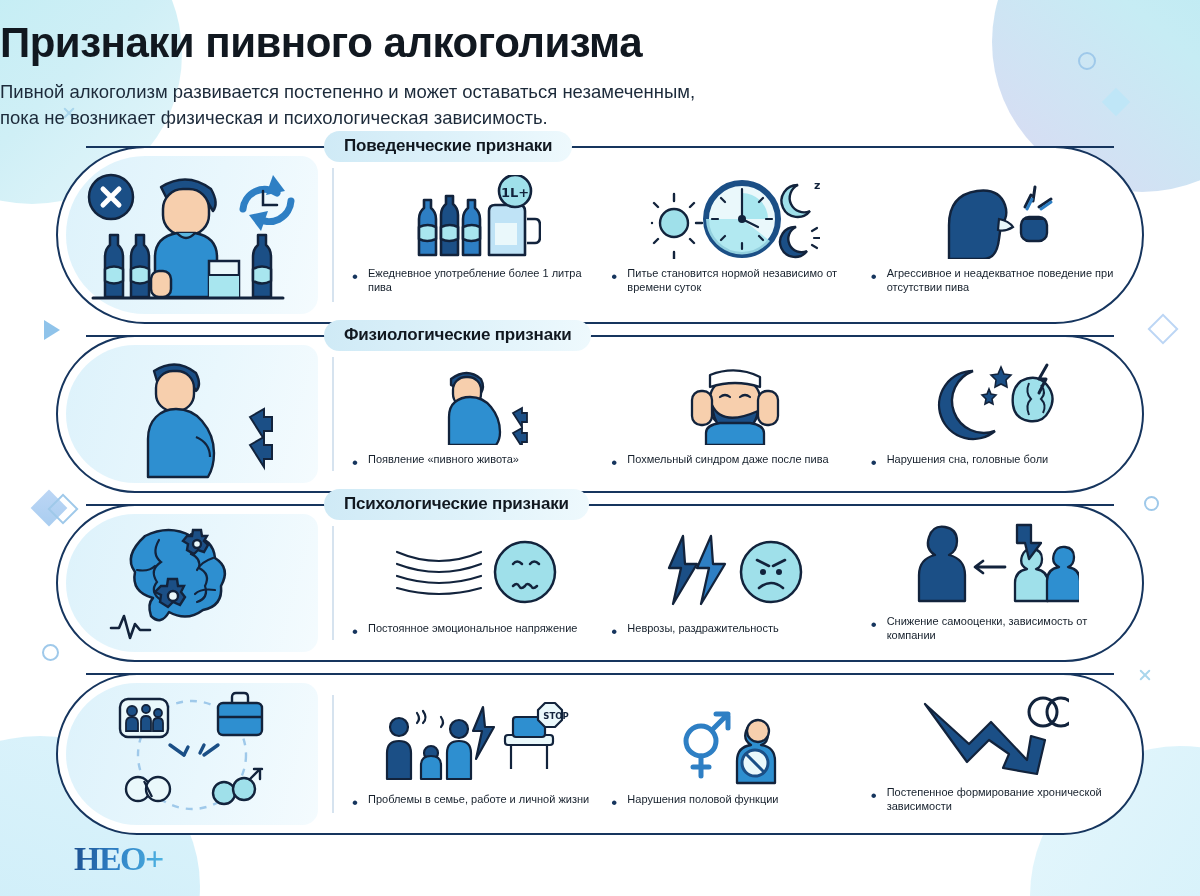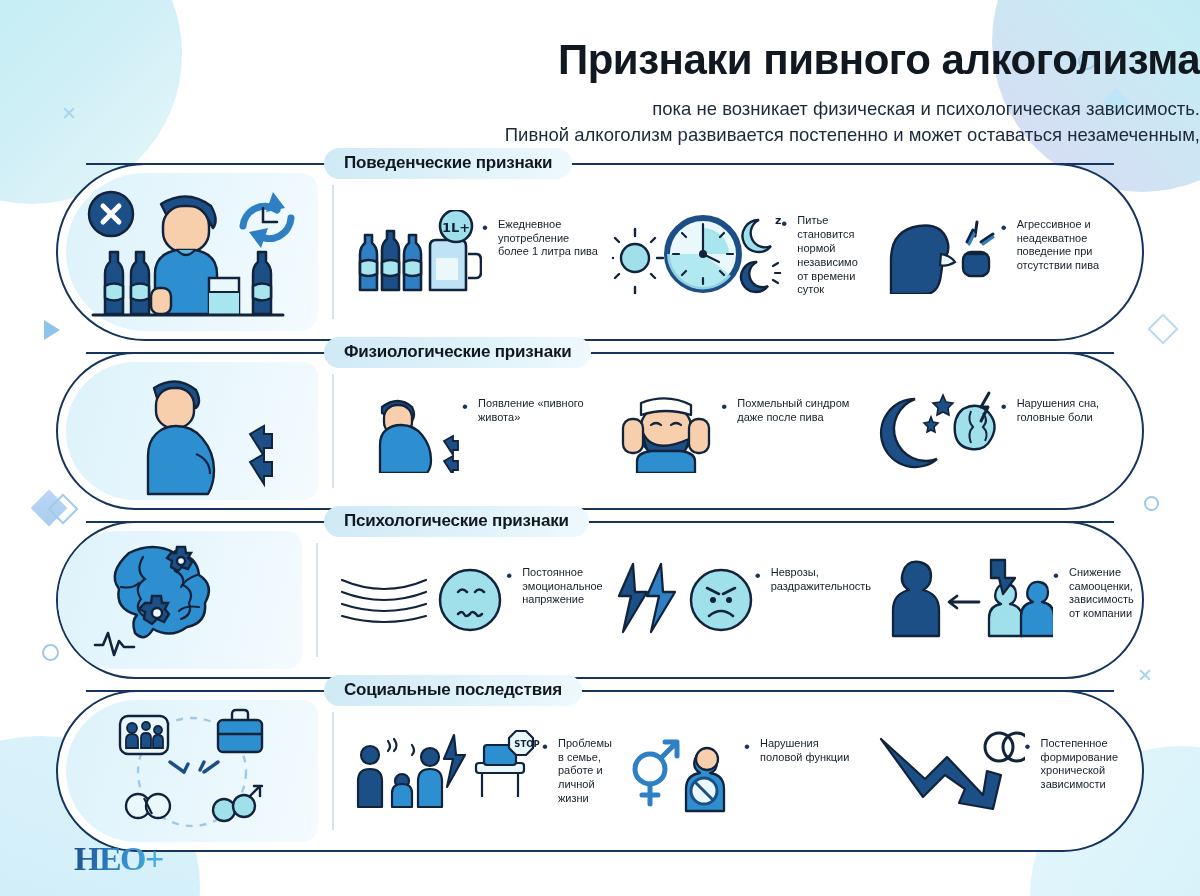--- a/index.html
+++ b/index.html
@@ -40,21 +40,21 @@
   .spark { position:absolute; width:26px; height:26px; }
   .spark:before, .spark:after {
     content:""; position:absolute; left:50%; top:50%; width:14px; height:2px;
     background:#a9d6ec; border-radius:2px;
   }
   .spark:before { transform: translate(-50%,-50%) rotate(45deg); }
   .spark:after  { transform: translate(-50%,-50%) rotate(-45deg); }
   .tri { position:absolute; width:0; height:0; border-style:solid; }
 
   
-  .header { position: relative; z-index: 3; padding-top: 36px; text-align: right; }
+  .header { position: relative; z-index: 3; padding-top: 19px; text-align: left; }
   .title {
     font-size: 42px; font-weight: 700; letter-spacing: -0.5px; color: #111820;
   }
   .subtitle {
     margin-top: 12px; font-size: 18.5px; line-height: 1.42; color: #1c2a3a; font-weight: 400;
   }
 
   
   .sections { position: relative; z-index: 3; margin-top: 14px; padding: 0 56px; }
   .section { position: relative; margin-bottom: 11px; }
@@ -76,21 +76,21 @@
     flex: 0 0 252px;
     margin: 8px 0 8px 8px;
     border-radius: 84px 18px 18px 84px;
     background: linear-gradient(105deg,#ddf2fb 0%, #e9f7fd 55%, #f4fbfe 100%);
     display: flex; align-items: center; justify-content: center;
     position: relative;
   }
   .divider-v { width: 2px; background: #d6e3ef; margin: 20px 10px 20px 14px; flex: 0 0 2px; }
 
   .items { flex: 1 1 auto; display: flex; align-items: center; padding: 6px 18px 6px 2px; }
-  .item { flex: 1 1 0; display: flex; flex-direction: row; align-items: center; padding: 0 6px; }
+  .item { flex: 1 1 0; display: flex; flex-direction: column; align-items: center; padding: 0 6px; }
   .item-art { height: 84px; display: flex; align-items: flex-end; justify-content: center; }
   .item-text {
     margin-top: 8px; font-size: 11px; line-height: 1.27; font-weight: 500;
     color: #16202c; position: relative; padding-left: 16px; align-self: flex-start;
   }
   .item-text:before {
     content: "\2022"; position: absolute; left: 0; top: -1px;
     color: #16355e; font-size: 17px; line-height: 1.27;
   }
 
@@ -137,22 +137,22 @@
   <div class="deco-diamond" style="left:36px;top:495px;width:26px;height:26px;background:linear-gradient(135deg,#bcd6f5,#a9cdf0);"></div>
   <div class="deco-diamond" style="left:52px;top:498px;width:22px;height:22px;border:2.5px solid #9fc9ea;"></div>
   <div class="deco-diamond" style="left:1152px;top:318px;width:22px;height:22px;border:2.5px solid #bcd6f5;"></div>
 
   <div class="tri" style="left:44px;top:320px;border-width:10px 0 10px 16px;border-color:transparent transparent transparent #8fc3ea;"></div>
 </div>
 
 <div class="header">
   <div class="title">Признаки пивного алкоголизма</div>
   <div class="subtitle">
+    <div>Пивной алкоголизм развивается постепенно и может оставаться незамеченным,</div>
     <div>пока не возникает физическая и психологическая зависимость.</div>
-    <div>Пивной алкоголизм развивается постепенно и может оставаться незамеченным,</div>
   </div>
 </div>
 
 <div class="sections">
 
   <div class="section">
     <div class="title-rule" style="left:30px;width:238px;"></div>
     <div class="title-rule" style="left:560px;right:30px;"></div>
     <div class="section-title">Поведенческие признаки</div>
     <div class="section-card">
@@ -427,21 +427,20 @@
           <div class="item-text">Снижение самооценки, зависимость от компании</div>
         </div>
 
       </div>
     </div>
   </div>
 
   <div class="section">
     <div class="title-rule" style="left:30px;width:238px;"></div>
     <div class="title-rule" style="left:574px;right:30px;"></div>
-    <div class="section-title">Социальные последствия</div>
     <div class="section-card">
 
       <div class="hero">
         <svg width="200" height="130" viewBox="0 0 200 130">
           <circle cx="100" cy="66" r="54" fill="none" stroke="#9fc9ea" stroke-width="2.4" stroke-dasharray="7 7"></circle>
           <rect x="28" y="10" width="48" height="38" rx="8" fill="#eaf8fb" stroke="#12233c" stroke-width="2.4"></rect>
           <g fill="#1b4f86" stroke="#12233c" stroke-width="1.8">
             <circle cx="40" cy="22" r="5"></circle>
               <path d="M34 42 v-8 q0 -6 6 -6 q6 0 6 6 v8 z"></path>
             <circle cx="54" cy="20" r="4"></circle>

